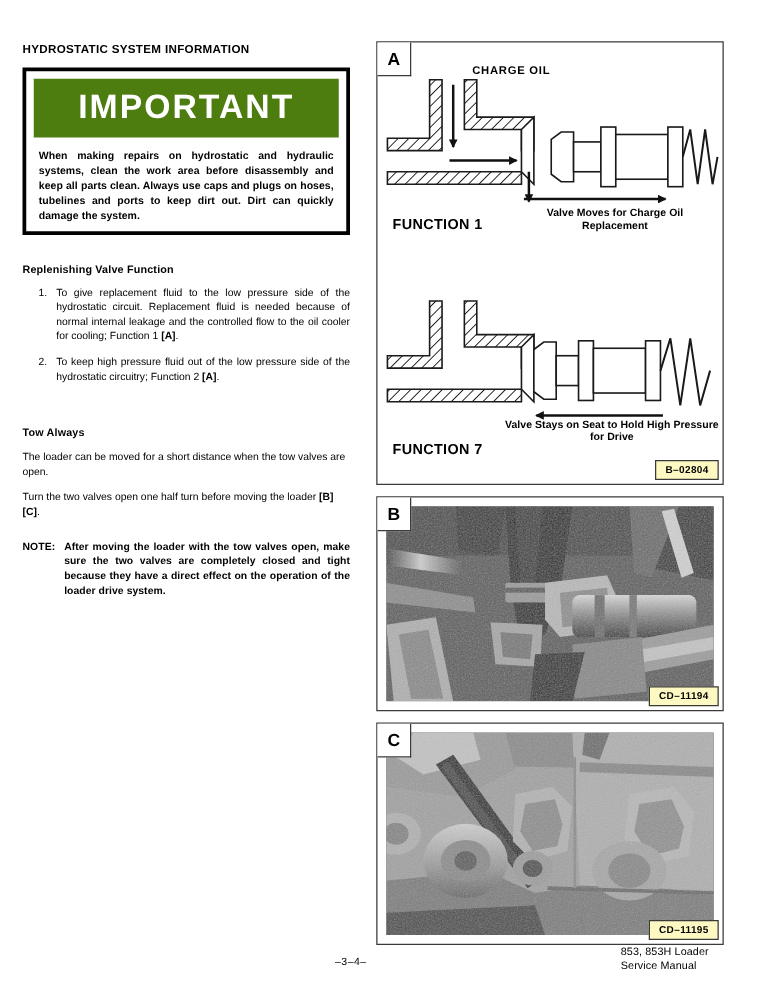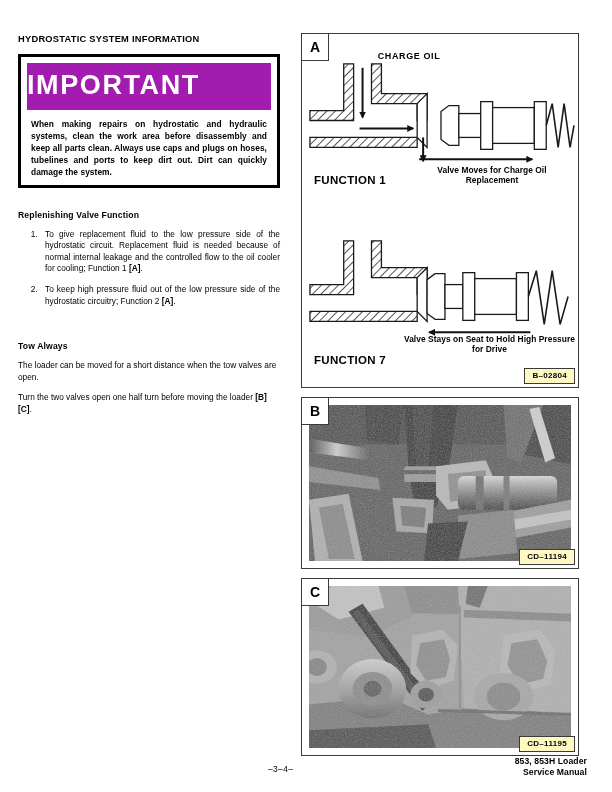--- a/index.html
+++ b/index.html
@@ -28,22 +28,23 @@
     margin: 0 0 10px 0;
   }
 
   
   .important-box {
     border: 3px solid #000;
     padding: 6px;
     margin-bottom: 22px;
   }
   .important-banner {
-    background: #a21caf;
+    background: #4d7c0f;
     color: #fff;
+    text-align: center;
     padding: 9px 0 11px 0;
     font-size: 27px;
     font-weight: bold;
     letter-spacing: 1.6px;
     line-height: 1;
   }
   .important-body {
     font-size: 8.4px;
     font-weight: bold;
     line-height: 1.42;
@@ -173,24 +174,24 @@
 
   
   .footer-page {
     position: absolute;
     left: 268px; bottom: 18px;
     font-size: 8.4px;
     letter-spacing: 0.4px;
   }
   .footer-manual {
     position: absolute;
-    right: 25px; bottom: 14px;
-    text-align: right;
+    right: 45px; bottom: 14px;
+    text-align: left;
     font-size: 8.6px;
-    font-weight: bold;
+    font-weight: normal;
     line-height: 1.30;
     letter-spacing: 0.1px;
   }
 </style>
 </head>
 <body>
 
 <div class="page">
 
   <div class="left-col">
@@ -207,20 +208,24 @@
     <ol class="num-list">
       <li>To give replacement fluid to the low pressure side of the hydrostatic circuit. Replacement fluid is needed because of normal internal leakage and the controlled flow to the oil cooler for cooling; Function 1 <b>[A]</b>.</li>
       <li>To keep high pressure fluid out of the low pressure side of the hydrostatic circuitry; Function 2 <b>[A]</b>.</li>
     </ol>
 
     <div class="tow-block">
       <div class="sub-heading">Tow Always</div>
       <div class="para">The loader can be moved for a short distance when the tow valves are open.</div>
       <div class="para">Turn the two valves open one half turn before moving the loader <b>[B]</b> <b>[C]</b>.</div>
 
+      <div class="note-row">
+        <div class="note-label">NOTE:</div>
+        <div class="note-text">After moving the loader with the tow valves open, make sure the two valves are completely closed and tight because they have a direct effect on the operation of the loader drive system.</div>
+      </div>
     </div>
   </div>
 
   <div class="fig" id="fig-a">
 
     <svg class="diagram-svg" viewBox="0 0 278 355" preserveAspectRatio="none">
       <defs>
         <pattern id="hatch" width="6" height="6" patternTransform="rotate(45)" patternUnits="userSpaceOnUse">
           <rect width="6" height="6" fill="#ffffff"></rect>
           <line x1="0" y1="0" x2="0" y2="6" stroke="#1a1a1a" stroke-width="1.5"></line>

